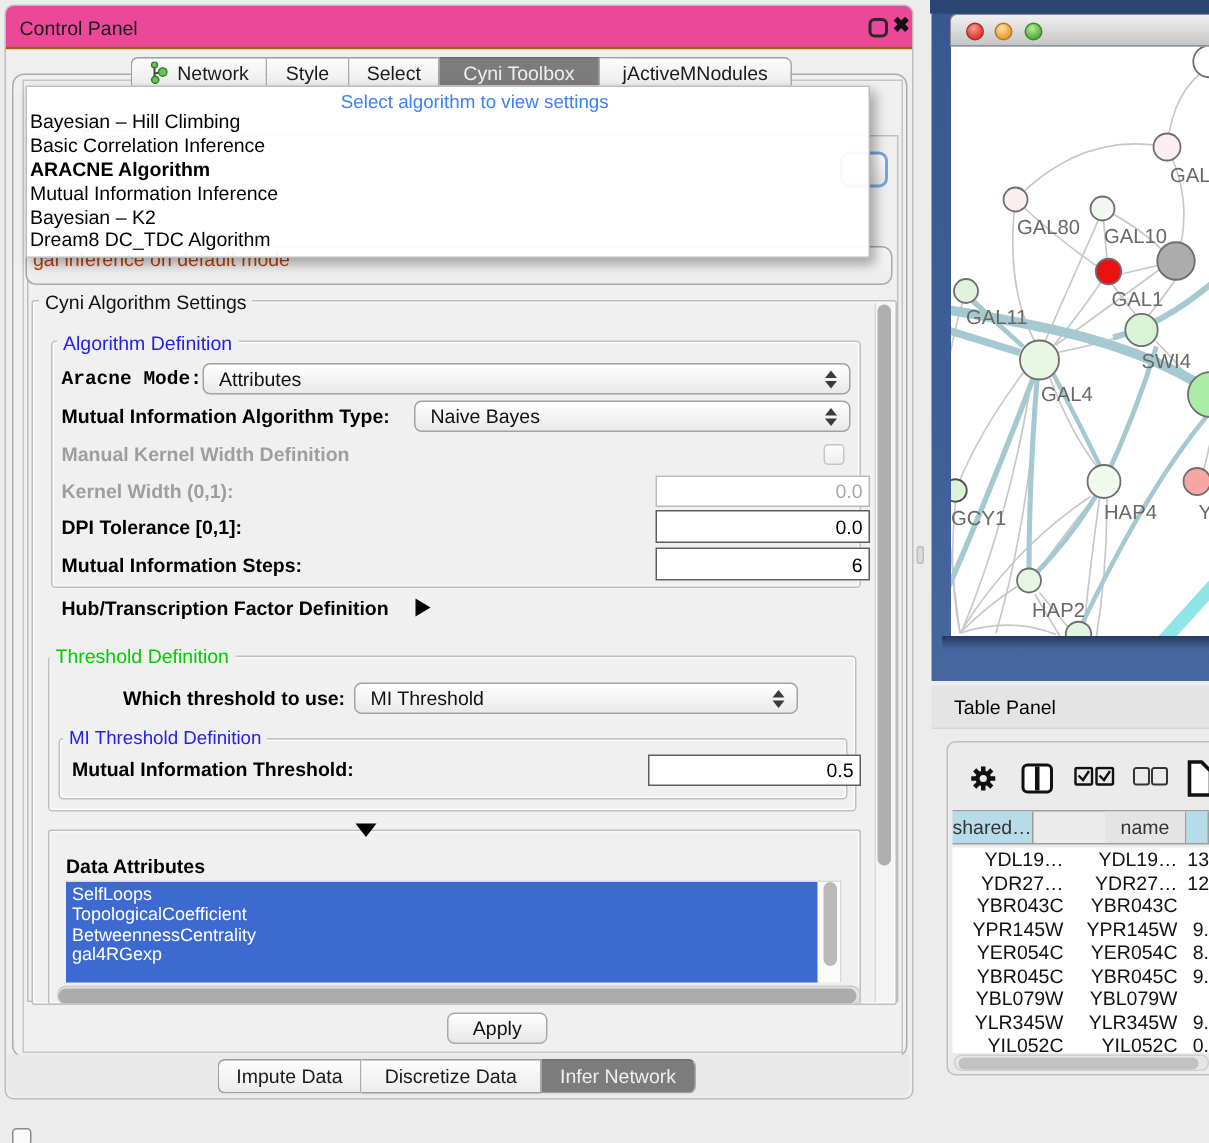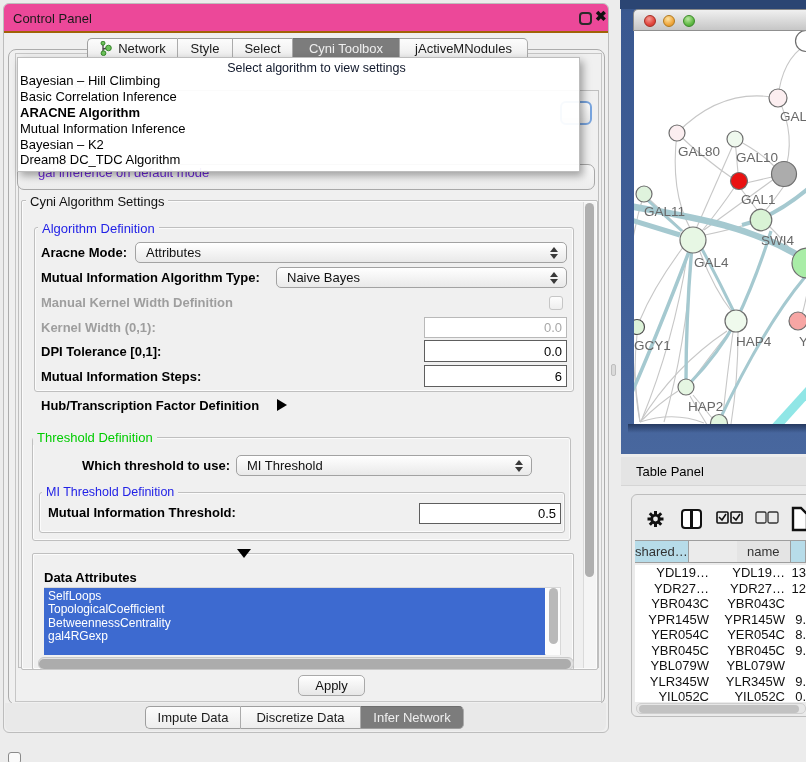--- a/index.html
+++ b/index.html
@@ -42,35 +42,35 @@
   display:flex; align-items:center; }
 .combo .cv { padding-left:10px; }
 .stepper { position:absolute; right:8px; top:50%; transform:translateY(-50%);
   display:flex; flex-direction:column; gap:2px; }
 .stepper i { display:block; width:0; height:0; border-left:4px solid transparent;
   border-right:4px solid transparent; }
 .stepper .up { border-bottom:5px solid #3A3A3A; }
 .stepper .dn { border-top:5px solid #3A3A3A; }
 .field { position:absolute; background:#FFF; border:1px solid #5E5E5E; font-size:13px;
   color:#000; text-align:right; padding-right:4px; display:flex; align-items:center;
-  justify-content:flex-end; }
+  justify-content:flex-end;margin-left:13px; }
 .field.dis { border:1px solid #B9B9B9; color:#A8A8A8; }
 .lbl { position:absolute; font-size:13px; font-weight:bold; color:#000; white-space:nowrap; }
 .lbl.dis { color:#9E9E9E; }
 
 
 .grp { position:absolute; border:1px solid #BFBFBF; border-radius:3px;
   box-shadow:inset 0 0 0 1px rgba(255,255,255,0.7); }
 .gtitle { position:absolute; font-size:13px; background:#F0F0F0; padding:0 4px;
   white-space:nowrap; }
 
 
 #dropdown { left:17px; top:57px; width:563px; height:115px; background:rgba(255,255,255,0.94);
   border:1px solid #BDBDBD; box-shadow:3px 4px 8px rgba(0,0,0,0.35); z-index:50; }
-#dropdown .hdr { text-align:center; color:#0f172a; font-size:12.5px; padding-top:3px; height:15px;margin-left:36px;}
+#dropdown .hdr { text-align:center; color:#3b82f6; font-size:12.5px; padding-top:3px; height:15px;margin-left:36px;}
 #dropdown .it { font-size:13px; color:#000; height:15.9px; line-height:15.9px; padding-left:2px; white-space:nowrap;}
 
 
 .sbv { position:absolute; background:#F5F5F5; }
 .thumb { position:absolute; background:#AFAFAF; border-radius:5px; }
 
 
 #attrlist { left:44px; top:588px; width:501px; height:67px; background:#3D6AD0; overflow:hidden; padding-top:2px; }
 #attrlist div { color:#FFF; font-size:12px; height:13.4px; line-height:13.4px; padding-left:4px; }
 
@@ -133,21 +133,21 @@
       </svg>
       Network</div>
     <div class="seg" style="width:55px;">Style</div>
     <div class="seg" style="width:60px;">Select</div>
     <div class="seg dark" style="width:107px;">Cyni Toolbox</div>
     <div class="seg last" style="width:128px;">jActiveMNodules</div>
   </div>
 
   <div class="abs" style="left:560px; top:101px; width:32px; height:24px; background:linear-gradient(#FFF,#EAEAEA); border:2.5px solid #79A5DF; border-radius:6px;"></div>
   <div class="abs" style="left:17px; top:164px; width:578px; height:26px; background:linear-gradient(#F8F8F8,#ECECEC); border:1px solid #A8A8A8; border-radius:7px;"></div>
-  <div class="abs" style="left:22px; top:165px; font-size:13px; color:#6d28d9;margin-left:16px;">gal inference on default mode</div>
+  <div class="abs" style="left:22px; top:165px; font-size:13px; color:#c2410c;">gal inference on default mode</div>
   <div class="abs" style="left:27px; top:76px; font-size:13px; color:#9A9A9A;">Inference Algorithms</div>
 
   <div id="dropdown" class="abs">
     <div class="hdr">Select algorithm to view settings</div>
     <div class="it">Bayesian – Hill Climbing</div>
     <div class="it">Basic Correlation Inference</div>
     <div class="it" style="font-weight:bold;">ARACNE Algorithm</div>
     <div class="it">Mutual Information Inference</div>
     <div class="it">Bayesian – K2</div>
     <div class="it">Dream8 DC_TDC Algorithm</div>
@@ -155,21 +155,21 @@
 
   <div class="grp" style="left:21px; top:200px; width:577px; height:470px; border-radius:2px; background:#F0F0F0;"></div>
   <div class="gtitle" style="left:26px; top:194px; color:#111;">Cyni Algorithm Settings</div>
 
   <div class="sbv abs" style="left:583px; top:202px; width:13px; height:466px; border-left:1px solid #DADADA;"></div>
   <div class="thumb abs" style="left:585px; top:203px; width:9px; height:374px;"></div>
 
   <div class="grp" style="left:34px; top:227px; width:540px; height:165px;"></div>
   <div class="gtitle" style="left:38px; top:221px; color:#2222E6;">Algorithm Definition</div>
 
-  <div class="lbl" style="left:41px; top:245px;">Aracne Mode:</div>
+  <div class="lbl" style="left:41px; top:245px;font-family:Liberation Mono, monospace;">Aracne Mode:</div>
   <div class="combo" style="left:135px; top:242px; width:432px; height:21px;">
       <span class="cv">Attributes</span>
     <span class="stepper">
         <i class="up"></i>
         <i class="dn"></i>
       </span>
     </div>
 
   <div class="lbl" style="left:41px; top:270px;">Mutual Information Algorithm Type:</div>
   <div class="combo" style="left:276px; top:267px; width:291px; height:21px;">

